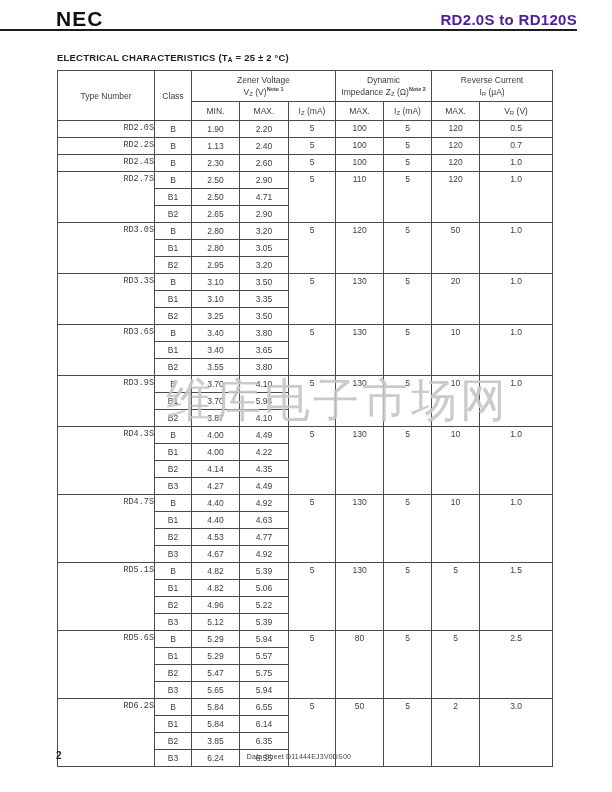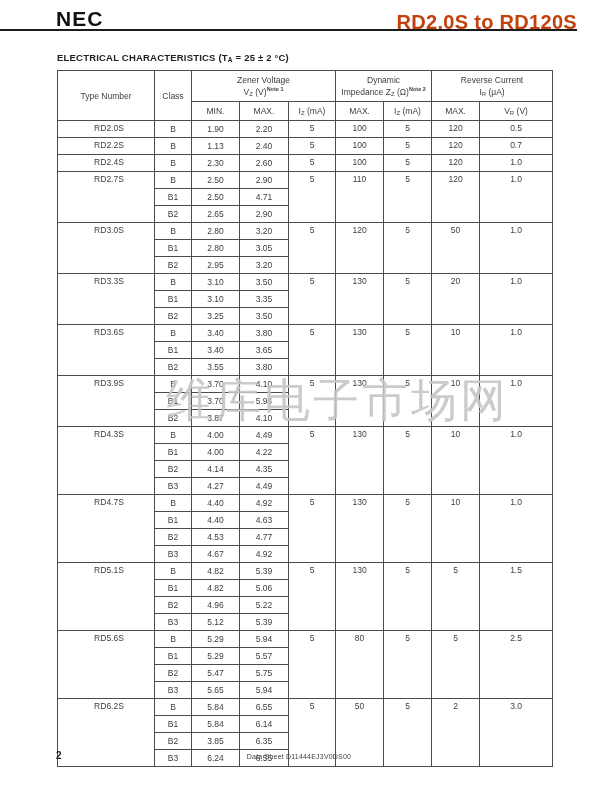--- a/index.html
+++ b/index.html
@@ -12,21 +12,21 @@
     overflow:hidden;
   }
   
   .brand{
     position:absolute;left:56px;top:8px;
     font-size:21px;font-weight:bold;letter-spacing:1px;
     color:#111;transform:scaleY(0.92);
   }
   .doc-title{
     position:absolute;right:35px;top:11px;
-    font-size:20px;font-weight:bold;color:#c2410c;
+    font-size:15px;font-weight:bold;color:#4c1d95;
     letter-spacing:0.3px;
   }
   .header-rule{
     position:absolute;left:0;top:29px;width:577px;height:2px;
     background:#1c1c1c;
   }
   
   .section-title{
     position:absolute;left:57px;top:52px;
     font-size:9.5px;font-weight:bold;color:#222;
@@ -48,22 +48,22 @@
     font-size:8.5px;color:#3d3d3d;
     text-align:center;padding:0;
     background:transparent;
   }
   thead tr.group-row th{height:30px;font-weight:normal;line-height:12px;}
   thead tr.sub-row th{height:18px;font-weight:normal;}
   sub{font-size:6px;vertical-align:-1px;line-height:0;}
   sup.note{font-size:5.5px;font-weight:bold;vertical-align:4px;line-height:0;}
   tbody td{height:16px;}
   td.type-cell{
-    text-align:center;padding-left:6px;
-    vertical-align:top;line-height:15px;
+    text-align:right;padding-left:6px;
+    vertical-align:top;line-height:15px;font-family:Liberation Mono, monospace;
   }
   td.merged{vertical-align:top;line-height:15px;}
   
   .watermark{
     position:absolute;left:166px;top:370px;
     font-size:46px;letter-spacing:3px;
     color:#c6c6c6;opacity:0.9;
     pointer-events:none;z-index:5;
     white-space:nowrap;
   }

